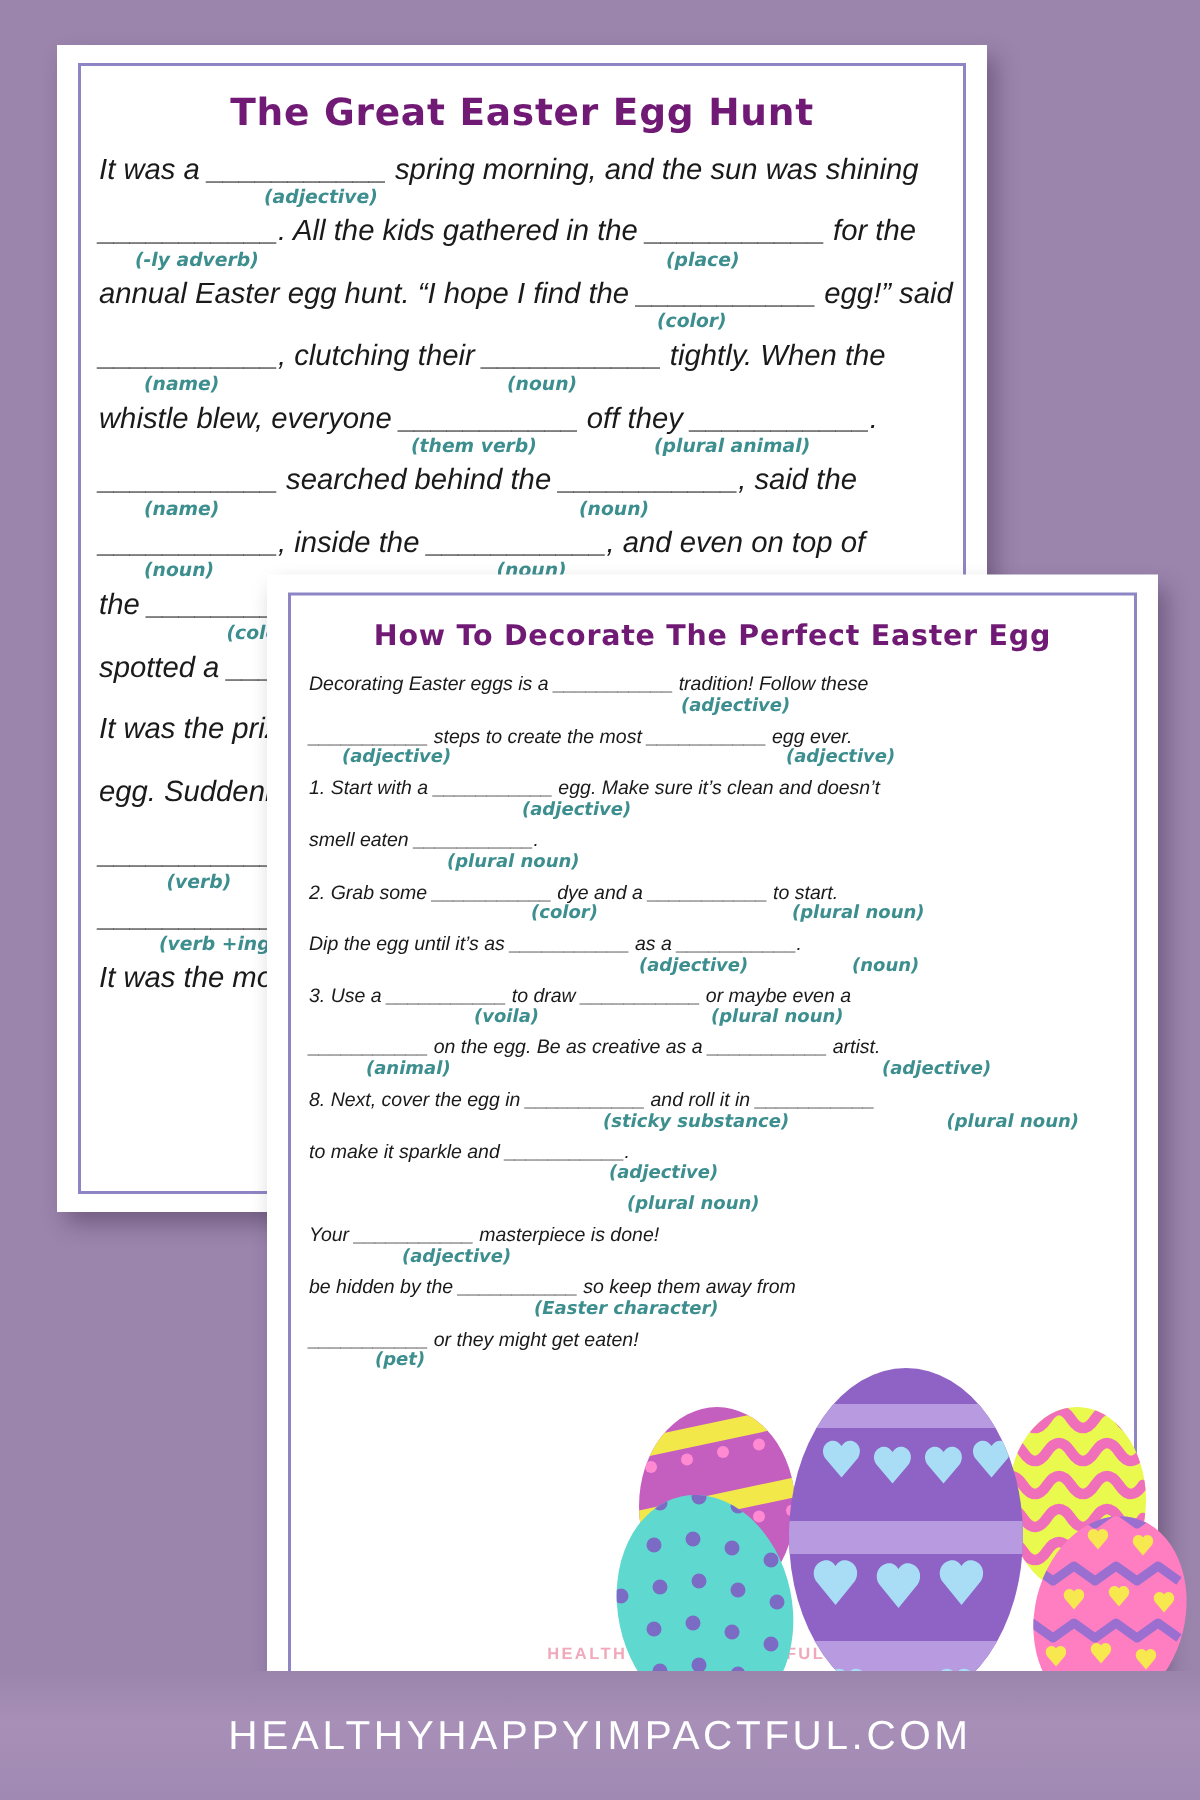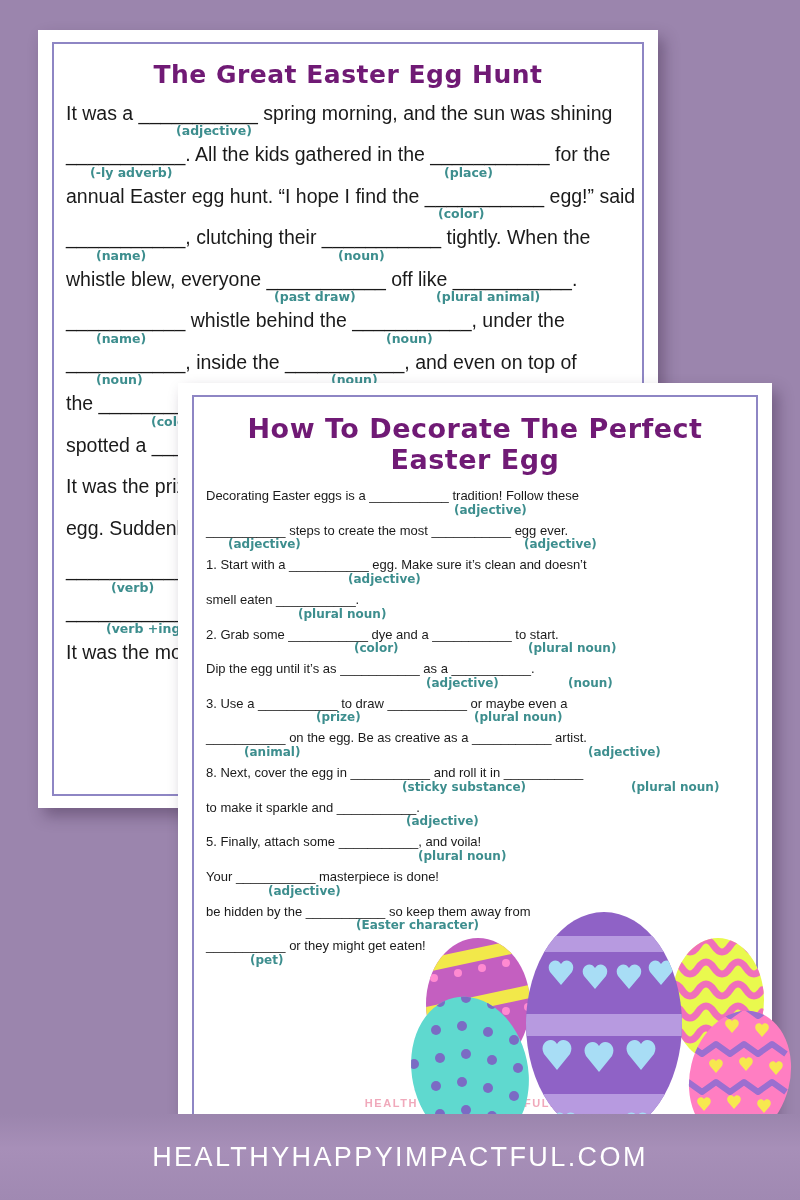--- a/index.html
+++ b/index.html
@@ -31,21 +31,21 @@
   
   .title{
     color:#701a75;
     font-weight:bold;
     text-align:center;
     letter-spacing:.5px;
     margin:8px 0 14px 0;
     font-family:"DejaVu Sans", sans-serif;
   }
   #sheet-one .title{ font-size:25px; }
-  #sheet-two .title{ font-size:27px;text-align:center; }
+  #sheet-two .title{ font-size:19px;text-align:center; }
 
   
   .line{
     font-size:19.5px;
     color:#1a1a1a;
     white-space:nowrap;
     line-height:1.05;
     font-family:"Liberation Sans", sans-serif;
   }
   #sheet-two .line{ font-size:13px; }
@@ -58,21 +58,21 @@
   .hint{
     position:absolute;
     color:#3d8e8e;
     font-size:12.5px;
     font-weight:bold;
     font-family:"DejaVu Sans", sans-serif;
     top:0;
   }
   #sheet-two .hint{ font-size:12px; }
 
-  .row{ margin-bottom:2px; }
+  .row{ margin-bottom:2px;font-style:italic; }
 
   
   .watermark{
     position:absolute;
     left:50%;transform:translateX(-50%);
     bottom:14px;
     color:#f0a9bb;
     font-size:11px;
     letter-spacing:1.6px;
     font-weight:bold;
@@ -123,28 +123,28 @@
           </div>
         </div>
         <div class="row">
           <div class="line">___________, clutching their ___________ tightly. When the</div>
           <div class="hints">
             <span class="hint" style="left: 30px;">(name)</span>
             <span class="hint" style="left: 272px;">(noun)</span>
           </div>
         </div>
         <div class="row">
-          <div class="line">whistle blew, everyone ___________ off like ___________.</div>
-          <div class="hints">
-            <span class="hint" style="left: 208px;">(past draw)</span>
+          <div class="line">whistle blew, everyone ___________ off they ___________.</div>
+          <div class="hints">
+            <span class="hint" style="left: 208px;">(them verb)</span>
             <span class="hint" style="left: 370px;">(plural animal)</span>
           </div>
         </div>
         <div class="row">
-          <div class="line">  ___________ whistle behind the ___________, under the</div>
+          <div class="line">  ___________ searched behind the ___________, said the</div>
           <div class="hints">
             <span class="hint" style="left: 30px;">(name)</span>
             <span class="hint" style="left: 320px;">(noun)</span>
           </div>
         </div>
         <div class="row">
           <div class="line">___________, inside the ___________, and even on top of</div>
           <div class="hints">
             <span class="hint" style="left: 30px;">(noun)</span>
             <span class="hint" style="left: 265px;">(noun)</span>
@@ -233,21 +233,21 @@
         <div class="row">
           <div class="line">Dip the egg until it’s as ___________ as a ___________.</div>
           <div class="hints">
             <span class="hint" style="left: 220px;">(adjective)</span>
             <span class="hint" style="left: 362px;">(noun)</span>
           </div>
         </div>
         <div class="row">
           <div class="line">3. Use a ___________ to draw ___________ or maybe even a</div>
           <div class="hints">
-            <span class="hint" style="left: 110px;">(prize)</span>
+            <span class="hint" style="left: 110px;">(voila)</span>
             <span class="hint" style="left: 268px;">(plural noun)</span>
           </div>
         </div>
         <div class="row">
           <div class="line">___________ on the egg. Be as creative as a ___________ artist.</div>
           <div class="hints">
             <span class="hint" style="left: 28px; margin-left: 10px;">(animal)</span>
             <span class="hint" style="left: 382px;">(adjective)</span>
           </div>
         </div>
@@ -258,21 +258,20 @@
             <span class="hint" style="left: 425px;">(plural noun)</span>
           </div>
         </div>
         <div class="row">
           <div class="line">to make it sparkle and ___________.</div>
           <div class="hints">
             <span class="hint" style="left: 200px;">(adjective)</span>
           </div>
         </div>
         <div class="row">
-          <div class="line">5. Finally, attach some ___________, and voila!</div>
           <div class="hints">
             <span class="hint" style="left: 212px;">(plural noun)</span>
           </div>
         </div>
         <div class="row">
           <div class="line">Your ___________ masterpiece is done!</div>
           <div class="hints">
             <span class="hint" style="left: 62px;">(adjective)</span>
           </div>
         </div>

